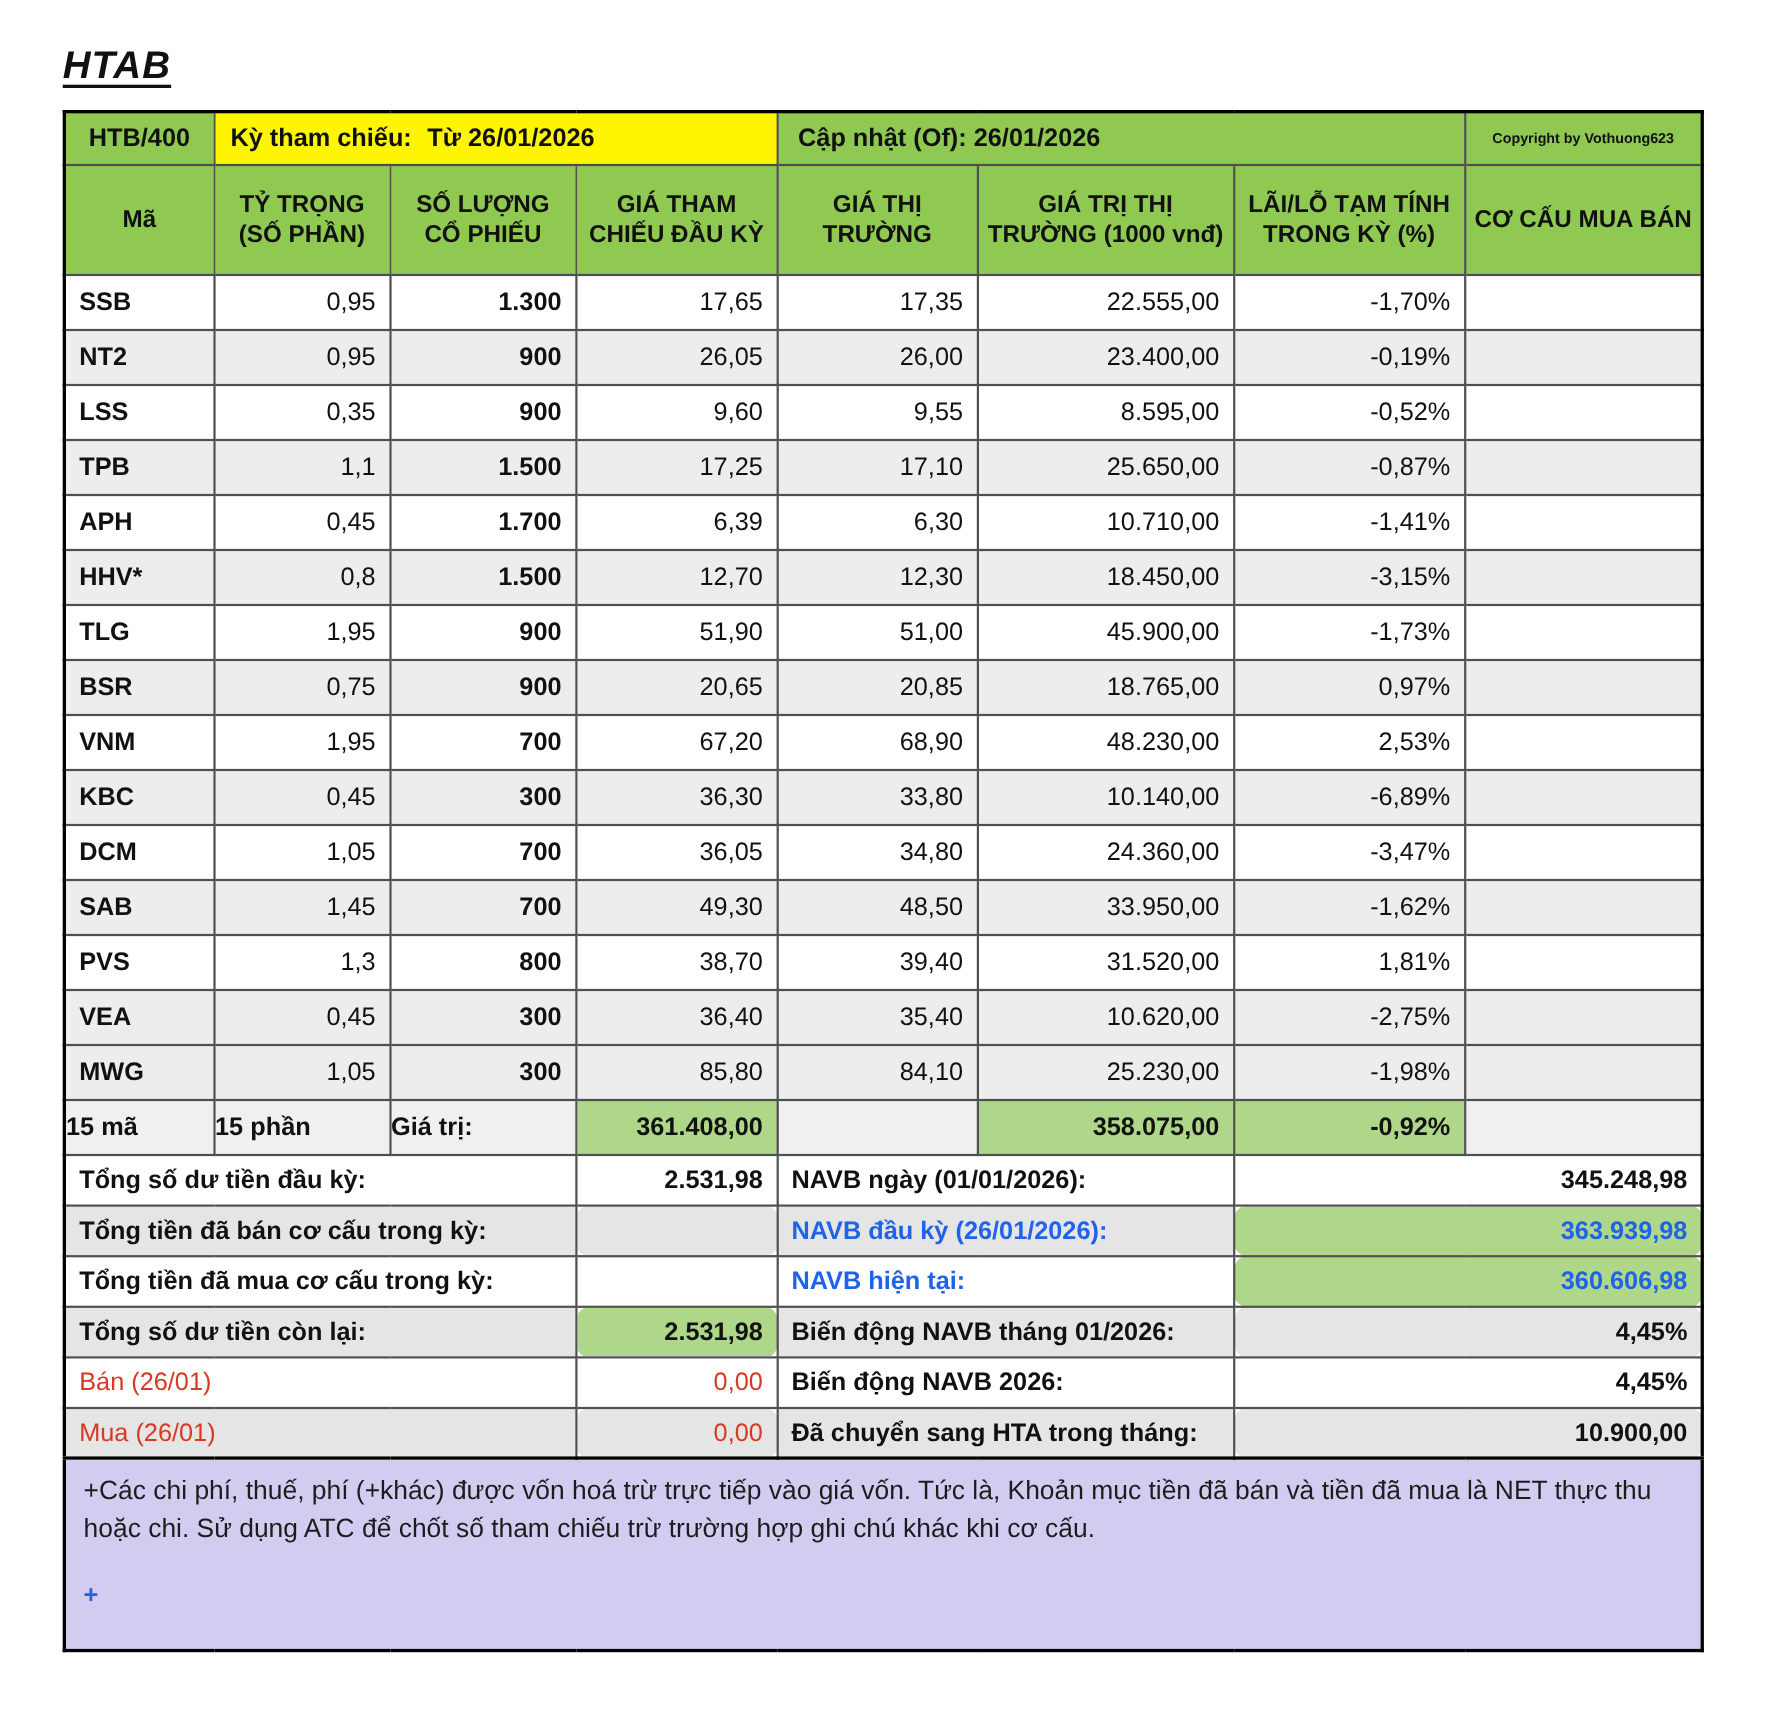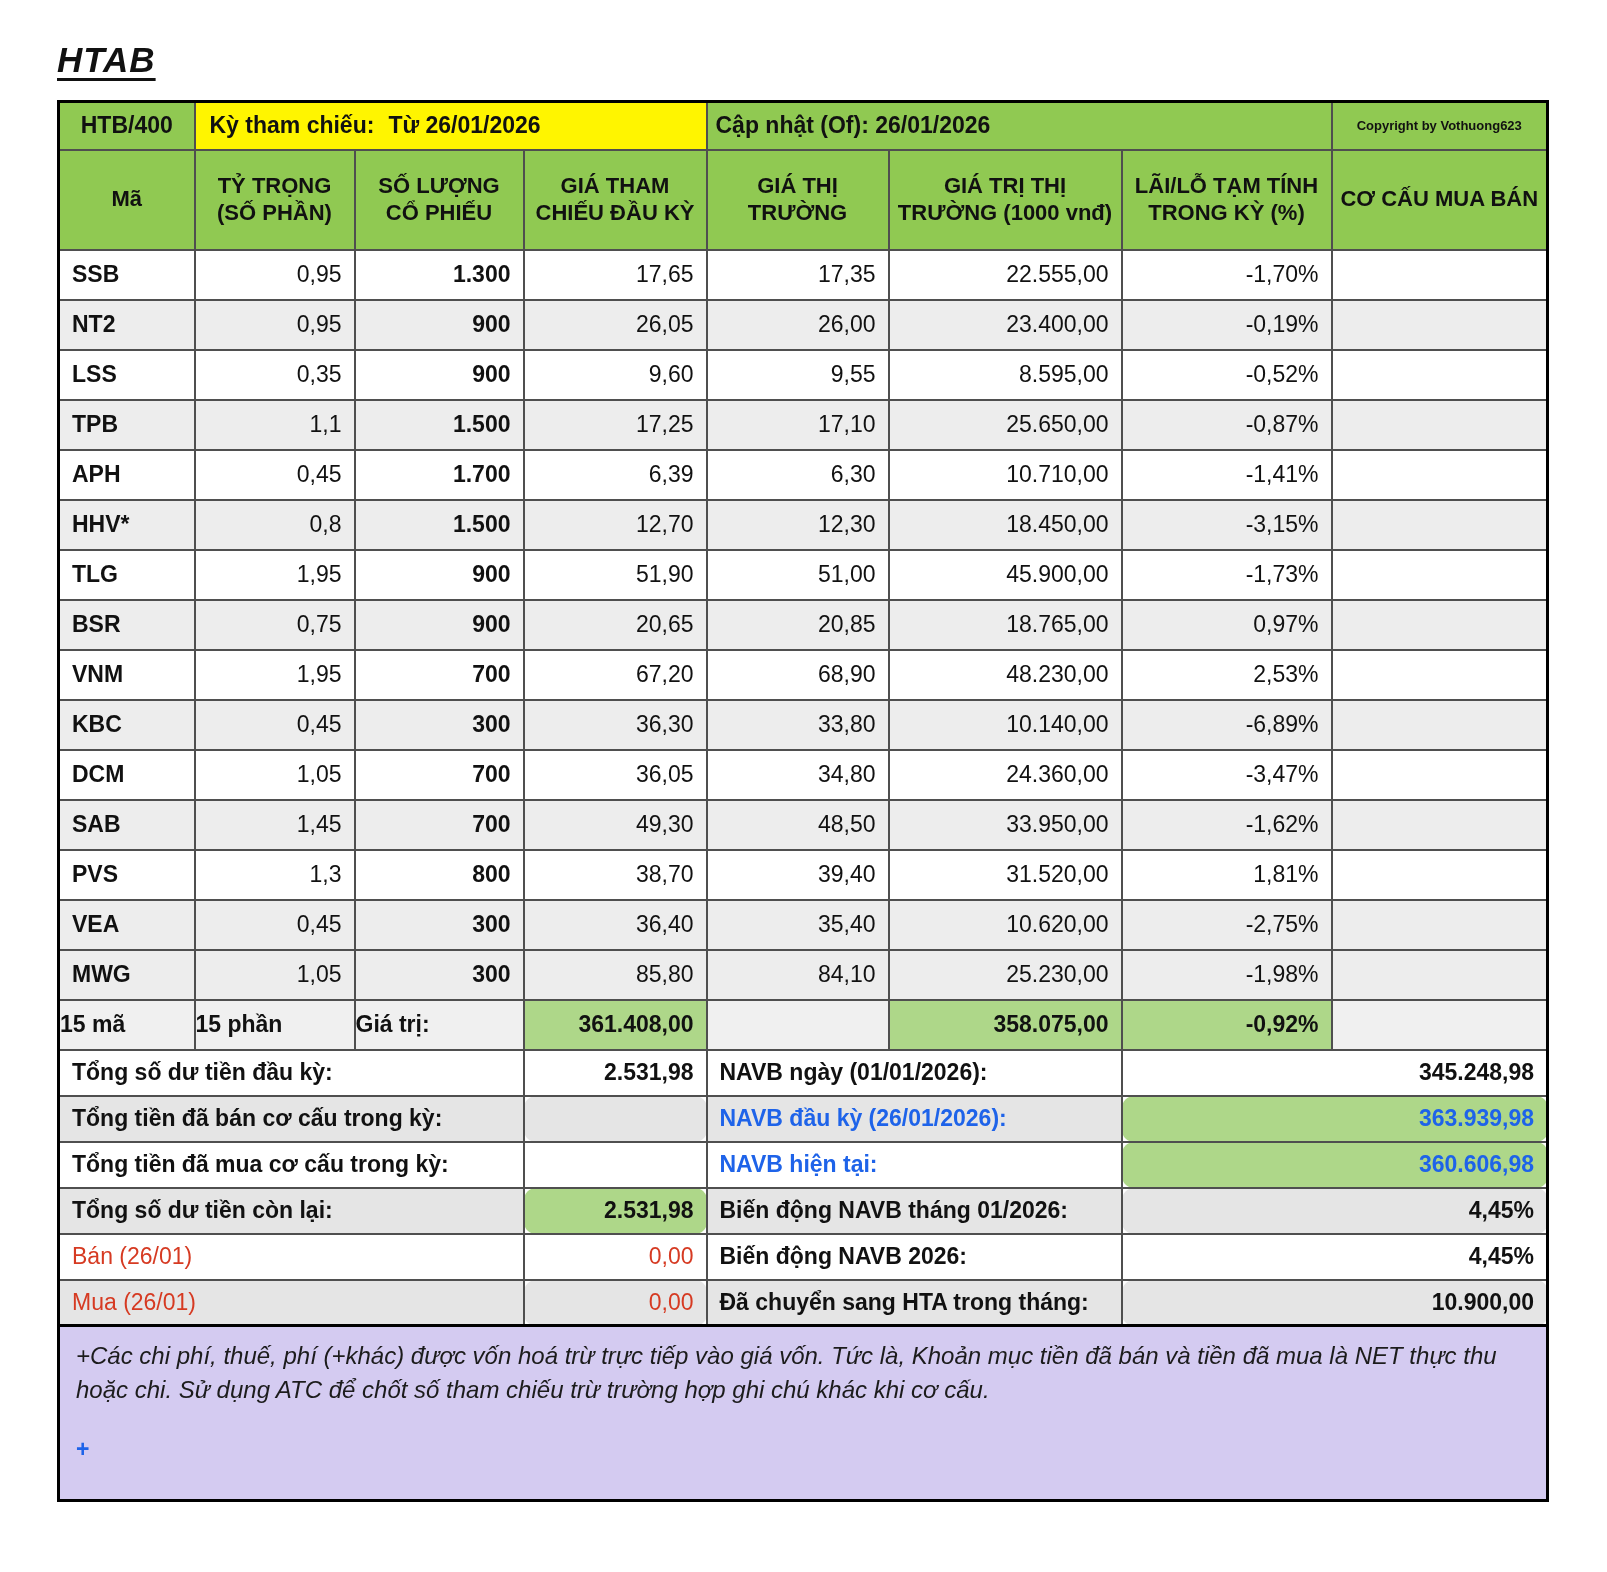--- a/index.html
+++ b/index.html
@@ -29,21 +29,21 @@
   col.c1{width:136px}col.c2{width:160px}col.c3{width:169px}col.c4{width:183px}
   col.c5{width:182px}col.c6{width:233px}col.c7{width:210px}col.c8{width:216px}
   
   tr.band{height:48px;}
   tr.band td{font-size:23px;font-weight:bold;vertical-align:middle;}
   .green-bg{background:var(--header-green);}
   .yellow-bg{background:var(--yellow);}
   .code-cell{text-align:center;}
   .ref-cell{padding-left:14px;}
   .ref-cell .gap{display:inline-block;width:14px;}
-  .update-cell{padding-left:8px;}
+  .update-cell{padding-left:18px;}
   .copyright-cell{font-size:13px !important;font-weight:600 !important;text-align:center;}
   
   tr.heads{height:100px;}
   tr.heads th{
     background:var(--header-green);font-size:22px;font-weight:bold;
     text-align:center;vertical-align:middle;line-height:1.2;padding:2px 6px;
   }
   
   tr.data-row{height:50px;}
   tr.data-row td{font-size:23px;vertical-align:middle;background:#fff;}
@@ -62,21 +62,21 @@
   tr.sum.shaded td{background:#e5e5e5;}
   tr.sum td.lbl{padding-left:12px;text-align:left;}
   tr.sum td.val{text-align:right;padding-right:12px;border-radius:12px;}
   .blue-txt{color:var(--blue);}
   .red-txt{color:var(--red);font-weight:normal !important;}
   
   tr.note-row td{
     background:var(--purple);border-top:3px solid #000;
     vertical-align:top;padding:12px 16px;height:148px;
   }
-  .note-text{font-size:24px;line-height:1.4;color:#1c1c1c;max-width:1430px;font-style:italic;}
+  .note-text{font-size:24px;line-height:1.4;color:#1c1c1c;max-width:1430px;}
   .note-plus{margin-top:30px;font-size:23px;color:var(--blue);font-weight:bold;}
 </style>
 </head>
 <body>
 
 <div class="page-title">HTAB</div>
 
 <div class="sheet">
 <table>
   <colgroup>

